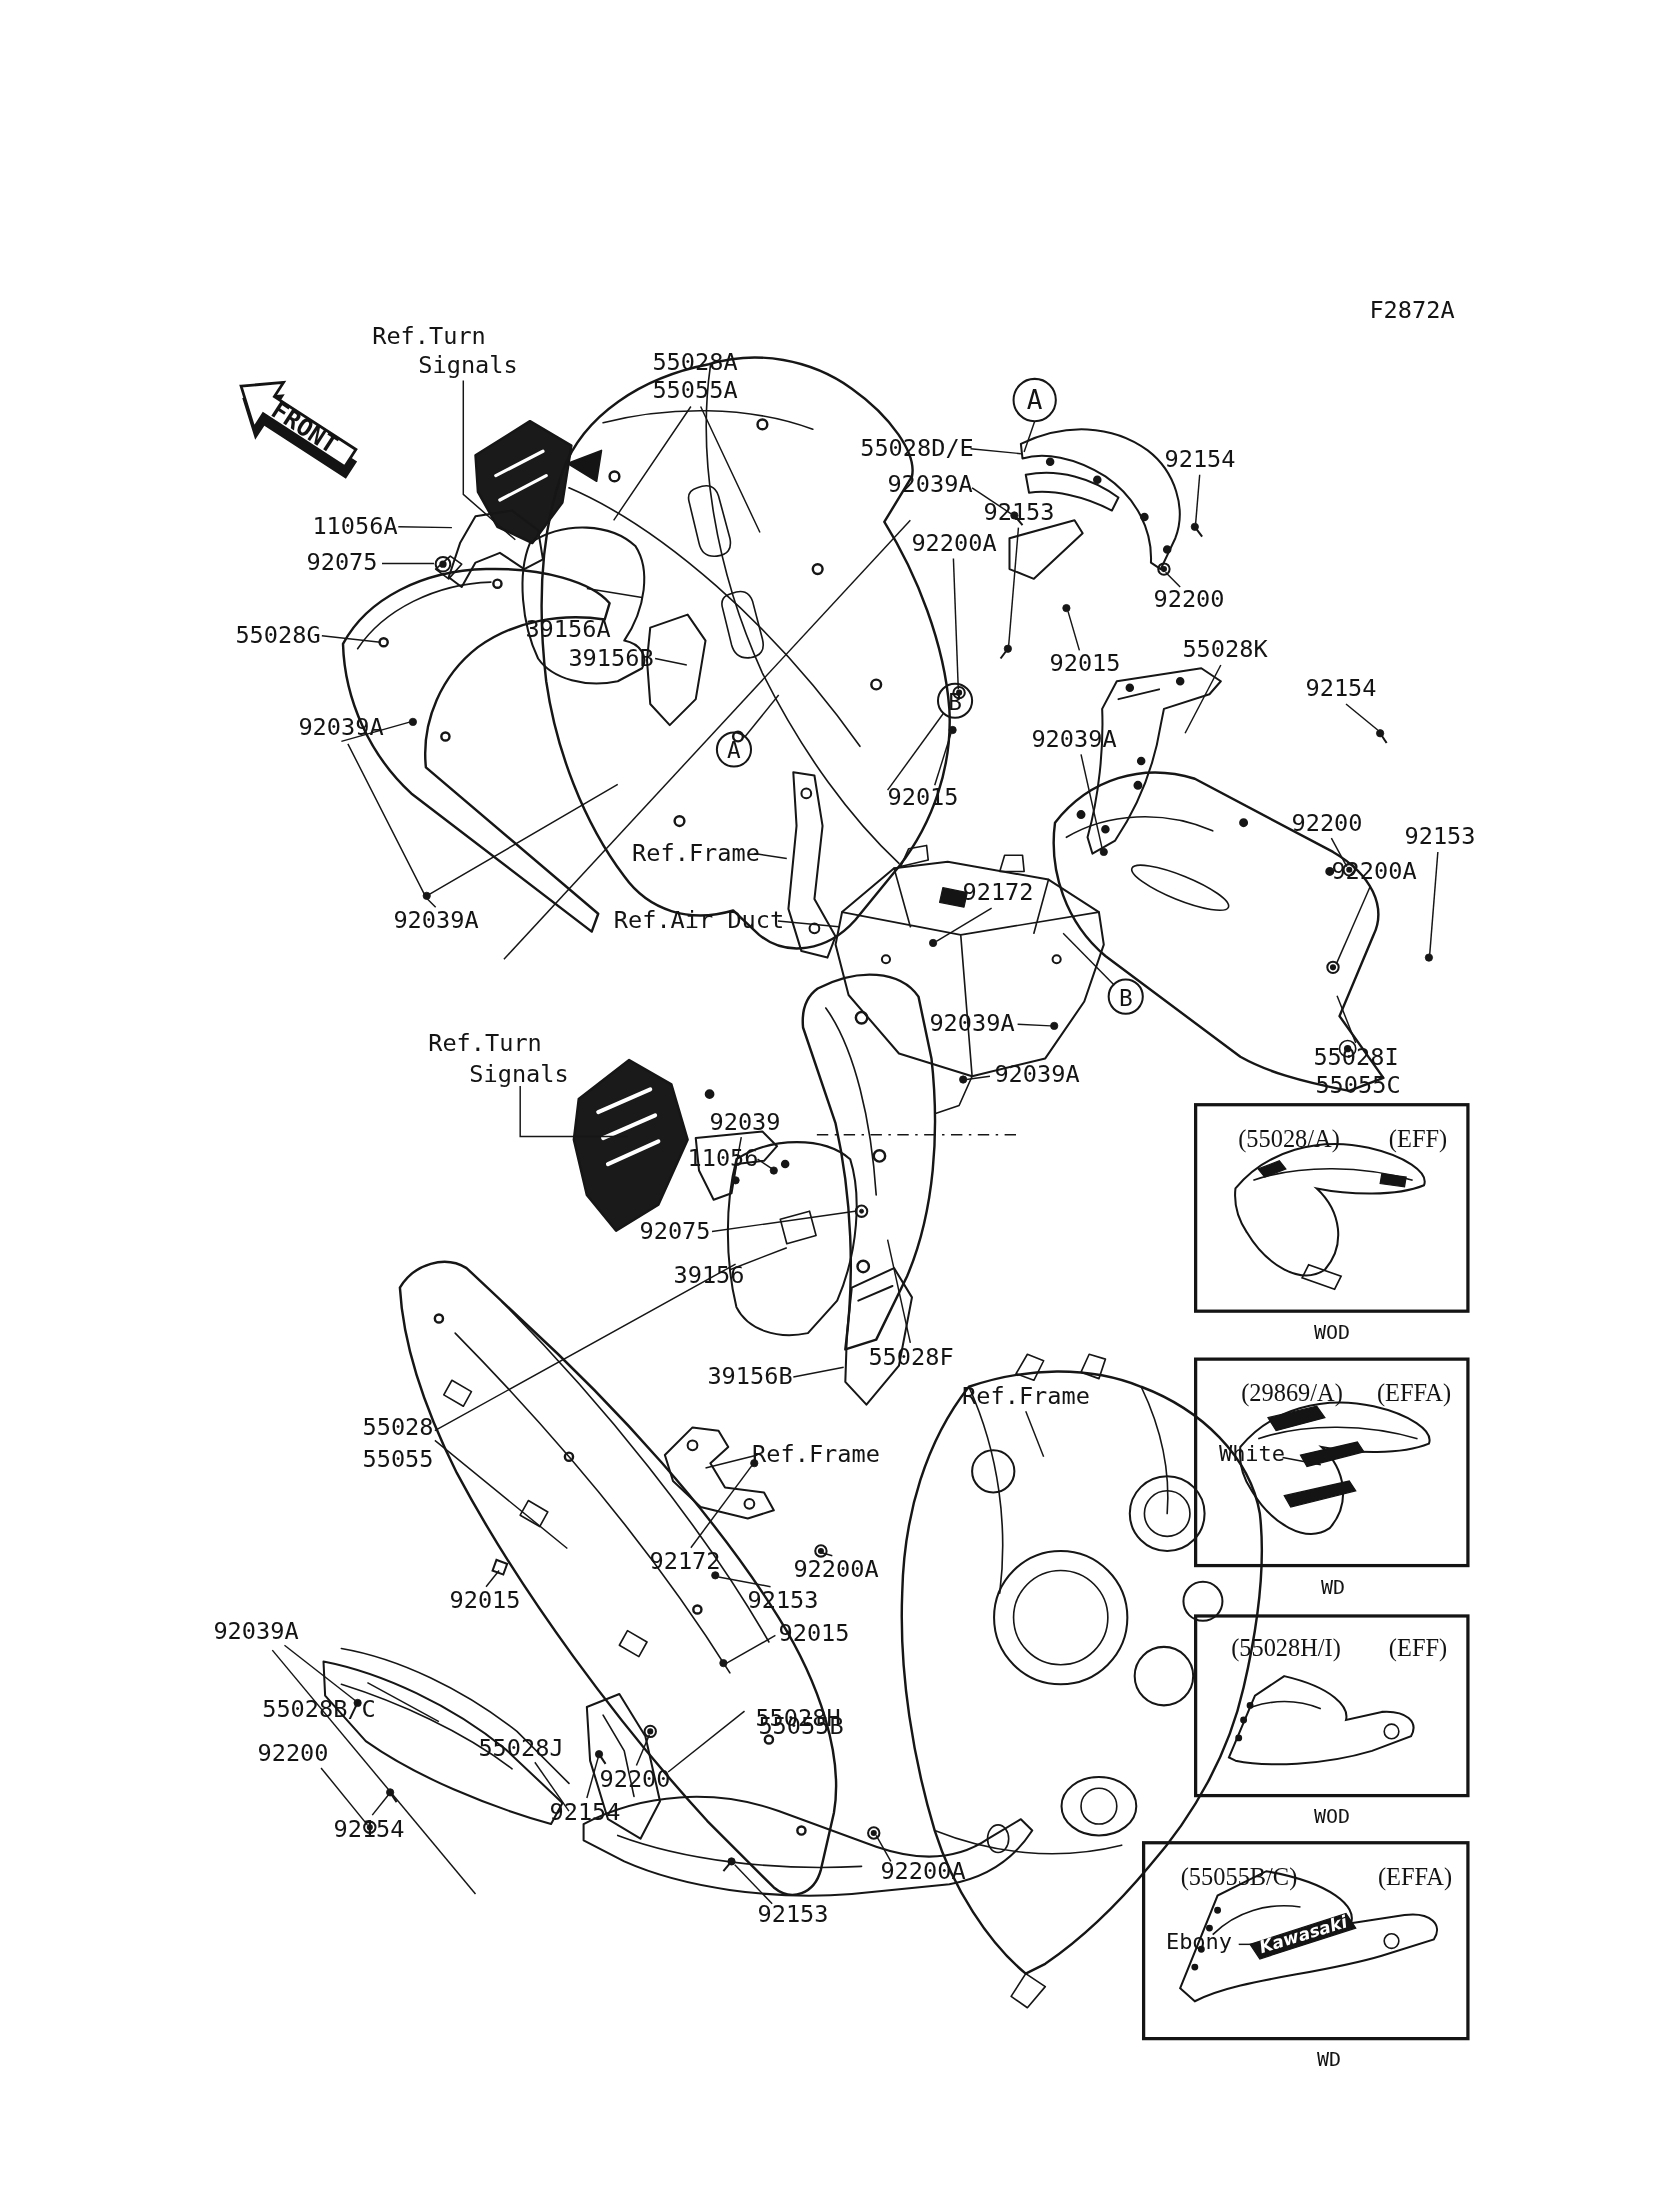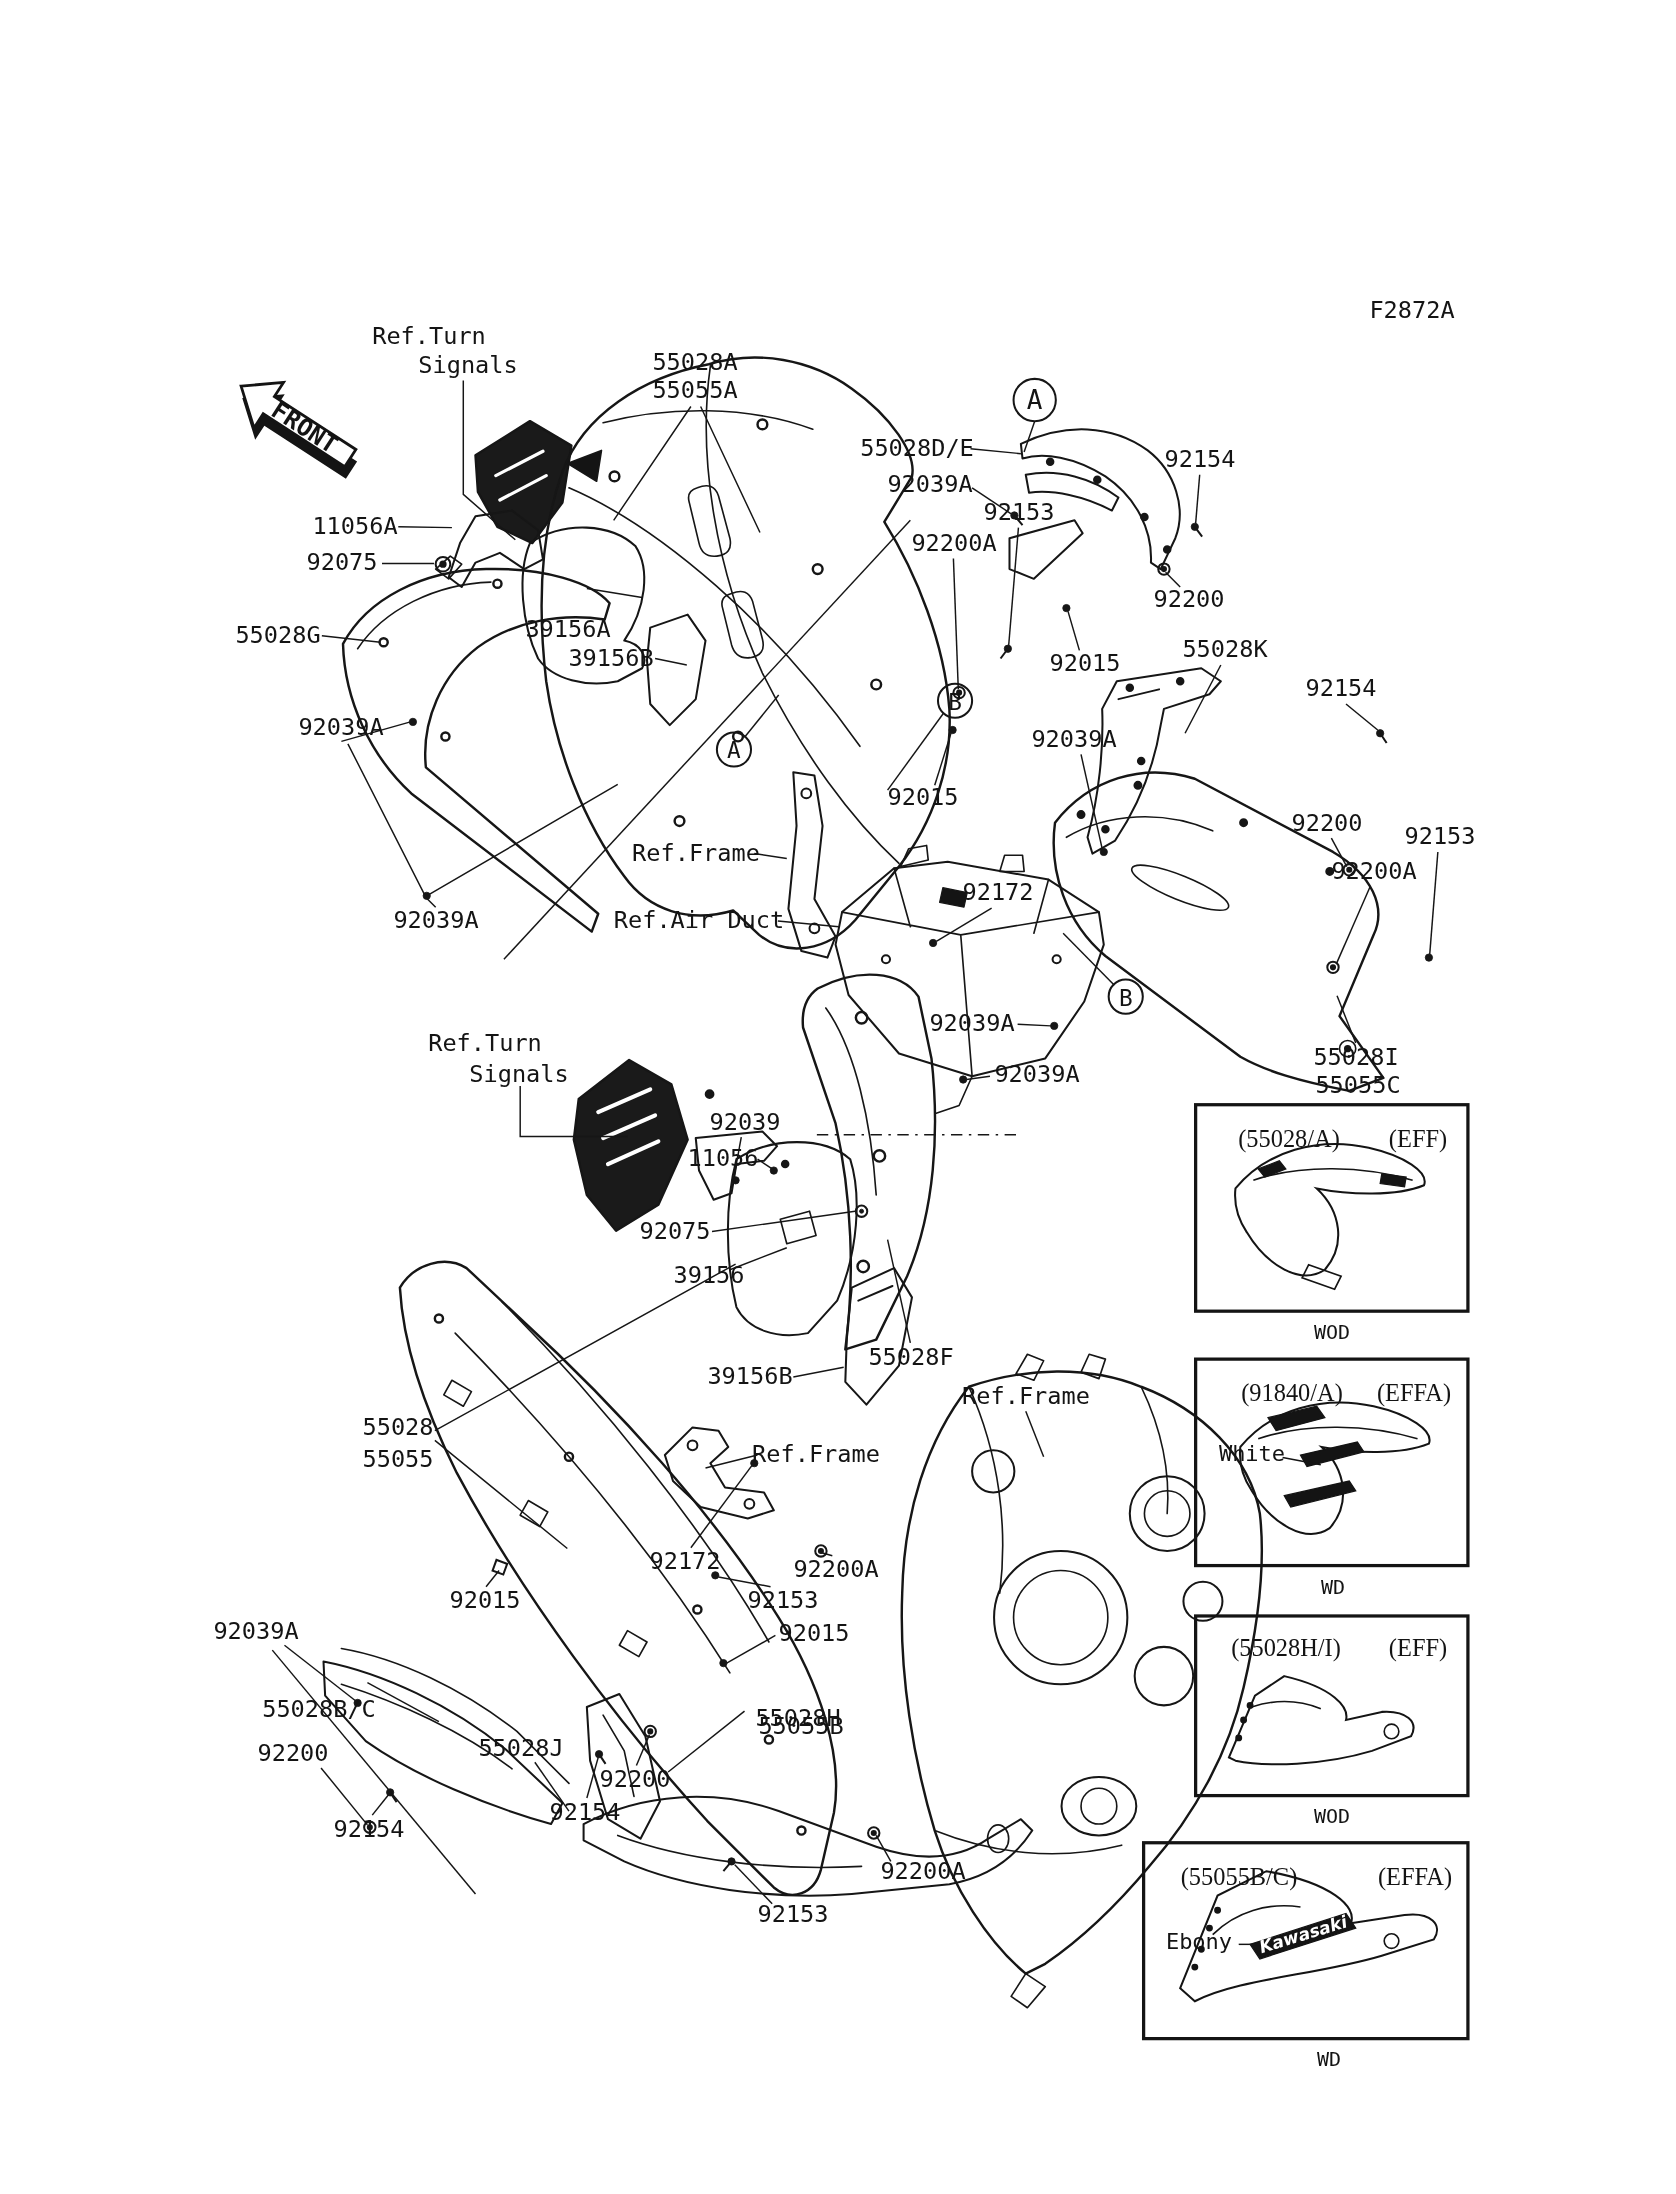--- a/index.html
+++ b/index.html
@@ -435,21 +435,21 @@
       <div class="lbl" style="left: 798px; top: 1696px; margin-top: 23px;">55028H</div>
       <div class="lbl" style="left: 801px; top: 1727px;">55055B</div>
       <div class="lbl" style="left: 923px; top: 1872px;">92200A</div>
       <div class="lbl" style="left: 793px; top: 1915px;">92153</div>
     </div>
 
   <div class="lbl boxtitle" style="left:1289px;top:1139px;">(55028/A)</div>
   <div class="lbl boxtitle" style="left:1418px;top:1139px;">(EFF)</div>
   <div class="lbl caption" style="left:1332px;top:1332px;">WOD</div>
 
-  <div class="lbl boxtitle" style="left:1292px;top:1393px;">(91840/A)</div>
+  <div class="lbl boxtitle" style="left:1292px;top:1393px;">(29869/A)</div>
   <div class="lbl boxtitle" style="left:1414px;top:1393px;">(EFFA)</div>
   <div class="lbl small" style="left:1252px;top:1454px;">White</div>
   <div class="lbl caption" style="left:1333px;top:1587px;">WD</div>
 
   <div class="lbl boxtitle" style="left:1286px;top:1648px;">(55028H/I)</div>
   <div class="lbl boxtitle" style="left:1418px;top:1648px;">(EFF)</div>
   <div class="lbl caption" style="left:1332px;top:1816px;">WOD</div>
 
   <div class="lbl boxtitle" style="left:1239px;top:1877px;">(55055B/C)</div>
   <div class="lbl boxtitle" style="left:1415px;top:1877px;">(EFFA)</div>

